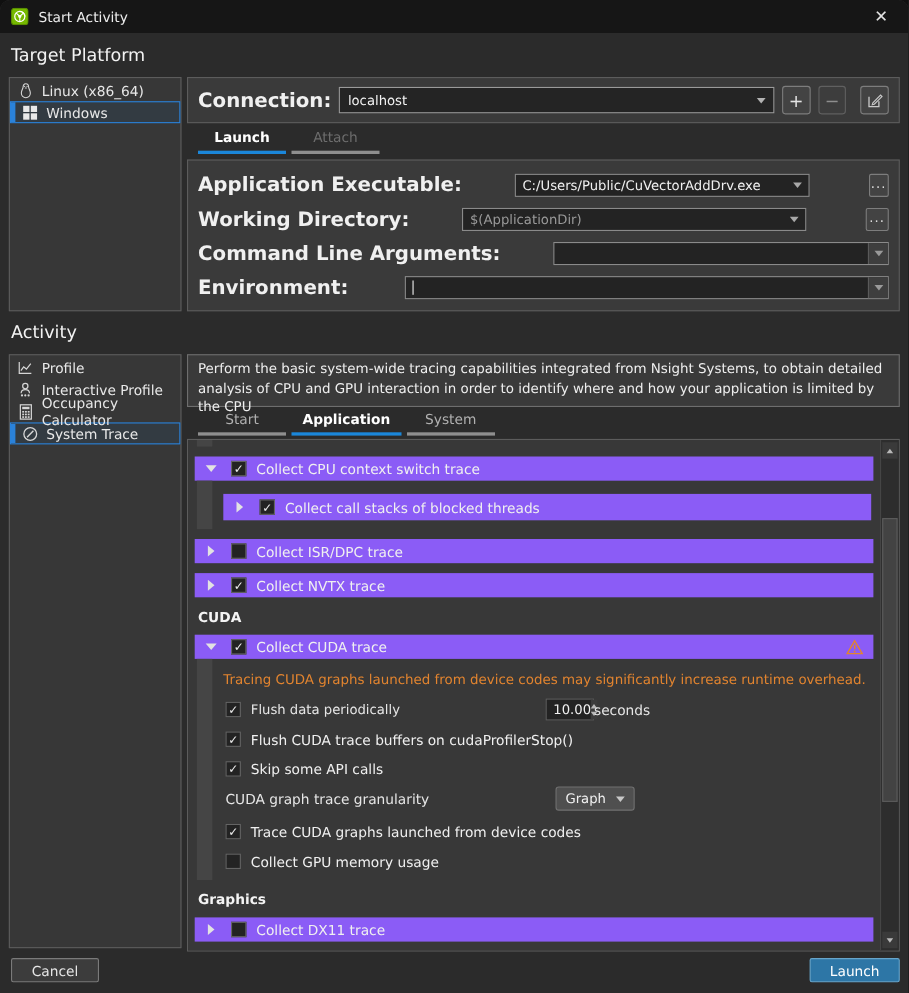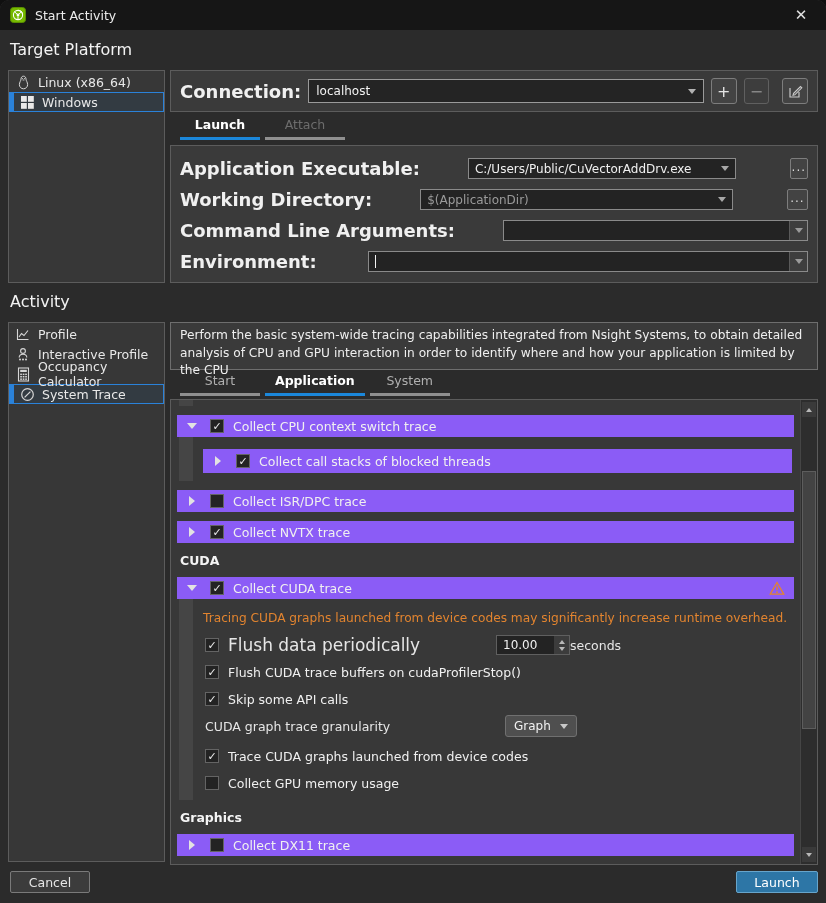--- a/index.html
+++ b/index.html
@@ -103,23 +103,23 @@
   .opt-label { margin-left:9px; font-size:12.5px; color:#f0f0f0; }
   .group-body { display:flex; }
   .gutter { flex:0 0 14px; background:#454545; margin-left:2px; }
   .group-content { flex:1; padding:12px 2px 8px 10px; }
   .opt-row.sub { margin-top:0; height:24px; }
   .sect { font-weight:bold; font-size:12.5px; color:#f4f4f4; margin:10px 0 0 3px; }
   .sect.cuda { margin-top:10px; }
   .warn-text { color:#e2842f; font-size:12.2px; margin:0 0 0 0; }
   .cuda-row { display:flex; align-items:center; height:18px; margin-top:9px; }
   .cuda-row .cb { margin-left:2px; }
-  .flush-label { flex:0 0 268px; margin-left:9px; font-size:17px; }
+  .flush-label { flex:0 0 268px; margin-left:9px; font-size:12px; }
   .gran-label  { flex:0 0 300px; margin-left:2px; font-size:12.5px; }
-  .spinbox { width:74px; height:20px; background:#232323; border:1px solid #5f5f5f; display:flex; align-items:stretch; }
+  .spinbox { width:44px; height:20px; background:#232323; border:1px solid #5f5f5f; display:flex; align-items:stretch; }
   .spin-val { flex:1; display:flex; align-items:center; padding-left:6px; color:#f0f0f0; }
   .spin-btns { width:15px; background:#3c3c3c; display:flex; flex-direction:column;
                align-items:center; justify-content:center; gap:3px; }
   .tri-up   { width:0; height:0; border-left:3.5px solid transparent; border-right:3.5px solid transparent; border-bottom:4px solid #b8b8b8; }
   .tri-down { width:0; height:0; border-left:3.5px solid transparent; border-right:3.5px solid transparent; border-top:4px solid #b8b8b8; }
   .unit { margin-left:0; font-size:12.5px; }
   .dd { height:22px; background:#4f4f4f; border:1px solid #707070; border-radius:3px;
         display:flex; align-items:center; padding:0 8px; gap:9px; color:#f2f2f2; }
   .dd .arr { width:0; height:0; border-left:4px solid transparent; border-right:4px solid transparent; border-top:5px solid #c8c8c8; }
   .warn-icon { margin-left:auto; margin-right:9px; }

